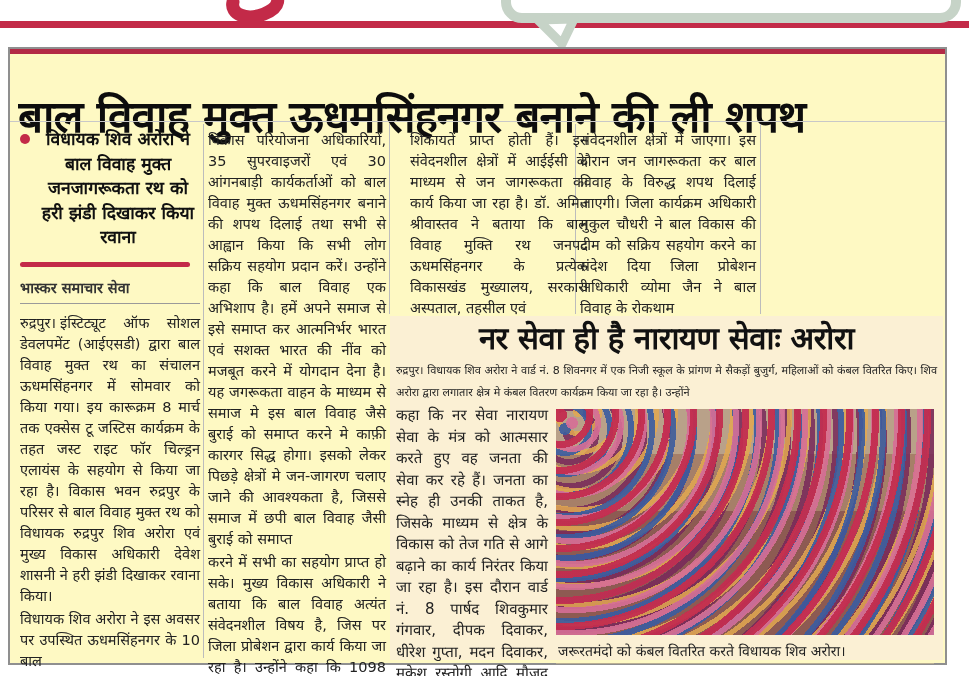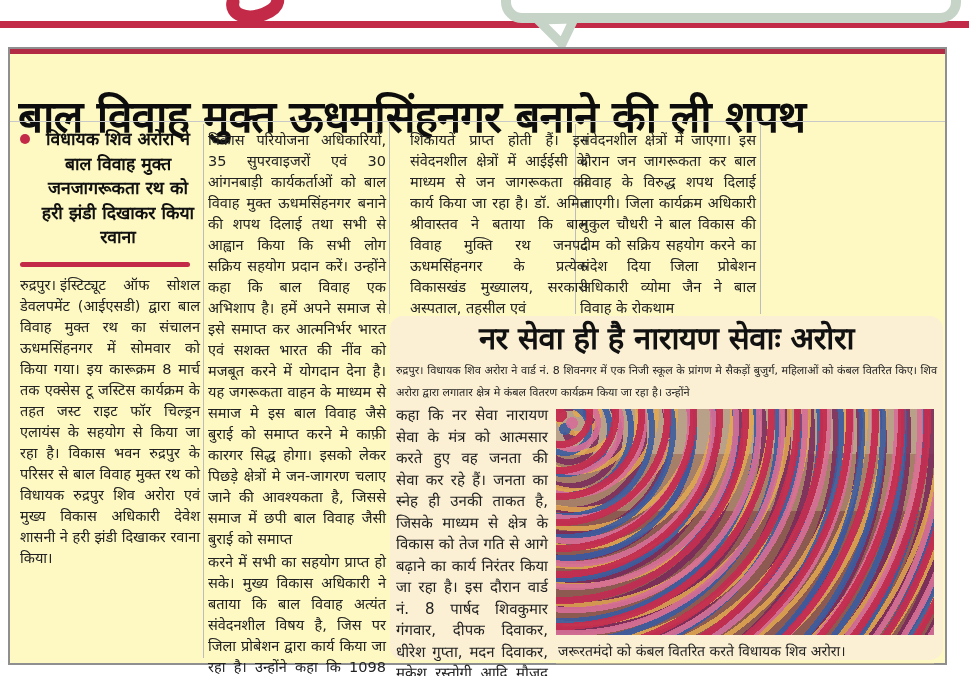--- a/index.html
+++ b/index.html
@@ -32,21 +32,21 @@
               background:#c32a48;}
   .red-divider{width:170px;height:5px;background:#c32a48;border-radius:3px;margin:12px 0 8px 0;}
   .byline{font-size:14.5px;font-weight:bold;color:#333;padding:2px 0 6px 0;
           border-bottom:1px solid #9a9a9a;margin-bottom:9px;}
   #col2{position:absolute;left:198px;top:73px;width:178px;height:538px;}
   #col3{position:absolute;left:400px;top:73px;width:178px;height:192px;}
   #col4{position:absolute;left:570px;top:73px;width:176px;height:192px;}
   #col5{position:absolute;left:754px;top:73px;width:176px;height:192px;}
   
   #story2{position:absolute;left:380px;top:267px;width:553px;height:344px;
-          background:#fbf0d4;padding:2px 6px;box-sizing:border-box;border-radius:13px;}
+          background:#fbf0d4;padding:2px 6px;box-sizing:border-box;}
   .head2{font-size:31px;font-weight:bold;text-align:center;line-height:40px;
          color:#111;letter-spacing:-0.5px;margin:0;}
   .lead2{font-size:11px;line-height:21.5px;text-align:justify;margin-top:2px;color:#222;}
   .story2-cols{position:relative;margin-top:2px;height:268px;}
   .story2-left{position:absolute;left:0;top:0;width:152px;font-size:15px;line-height:21.5px;
                text-align:justify;color:#222;}
   .photo-wrap{position:absolute;left:160px;top:4px;width:378px;}
   .photo{width:378px;height:226px;
      background-color:#9c6a5e;
      background-image:
@@ -82,22 +82,24 @@
     <div class="vrule" style="left:379px;top:75px;height:190px;"></div>
     <div class="vrule" style="left:565px;top:75px;height:190px;"></div>
     <div class="vrule" style="left:750px;top:75px;height:190px;"></div>
 
     <div id="col1">
       <div class="highlight">
         <span class="bullet-dot"></span>
         <span>विधायक शिव अरोरा ने बाल विवाह मुक्त जनजागरूकता रथ को हरी झंडी दिखाकर किया रवाना</span>
       </div>
       <div class="red-divider"></div>
+      <div class="byline">भास्कर समाचार सेवा</div>
       <div class="bodytxt">
         <p><span class="dateline">रुद्रपुर।</span><span>इंस्टिट्यूट ऑफ सोशल डेवलपमेंट (आईएसडी) द्वारा बाल विवाह मुक्त रथ का संचालन ऊधमसिंहनगर में सोमवार को किया गया। इय कारूक्रम 8 मार्च तक एक्सेस टू जस्टिस कार्यक्रम के तहत जस्ट राइट फॉर चिल्ड्रन एलायंस के सहयोग से किया जा रहा है। विकास भवन रुद्रपुर के परिसर से बाल विवाह मुक्त रथ को विधायक रुद्रपुर शिव अरोरा एवं मुख्य विकास अधिकारी देवेश शासनी ने हरी झंडी दिखाकर रवाना किया।</span></p>
+        <p>विधायक शिव अरोरा ने इस अवसर पर उपस्थित ऊधमसिंहनगर के 10 बाल</p>
       </div>
     </div>
 
     <div id="col2" class="bodytxt">
       <p>विकास परियोजना अधिकारियों, 35 सुपरवाइजरों एवं 30 आंगनबाड़ी कार्यकर्ताओं को बाल विवाह मुक्त ऊधमसिंहनगर बनाने की शपथ दिलाई तथा सभी से आह्वान किया कि सभी लोग सक्रिय सहयोग प्रदान करें। उन्होंने कहा कि बाल विवाह एक अभिशाप है। हमें अपने समाज से इसे समाप्त कर आत्मनिर्भर भारत एवं सशक्त भारत की नींव को मजबूत करने में योगदान देना है। यह जगरूकता वाहन के माध्यम से समाज मे इस बाल विवाह जैसे बुराई को समाप्त करने मे काफ़ी कारगर सिद्ध होगा। इसको लेकर पिछड़े क्षेत्रों मे जन-जागरण चलाए जाने की आवश्यकता है, जिससे समाज में छपी बाल विवाह जैसी बुराई को समाप्त</p>
       <p>करने में सभी का सहयोग प्राप्त हो सके। मुख्य विकास अधिकारी ने बताया कि बाल विवाह अत्यंत संवेदनशील विषय है, जिस पर जिला प्रोबेशन द्वारा कार्य किया जा रहा है। उन्होंने कहा कि 1098 पर बाल विवाह की</p>
     </div>
 
     <div id="col3" class="bodytxt">
       <p>शिकायतें प्राप्त होती हैं। इन संवेदनशील क्षेत्रों में आईईसी के माध्यम से जन जागरूकता का कार्य किया जा रहा है। डॉ. अमित श्रीवास्तव ने बताया कि बाल विवाह मुक्ति रथ जनपद ऊधमसिंहनगर के प्रत्येक विकासखंड मुख्यालय, सरकारी अस्पताल, तहसील एवं</p>

